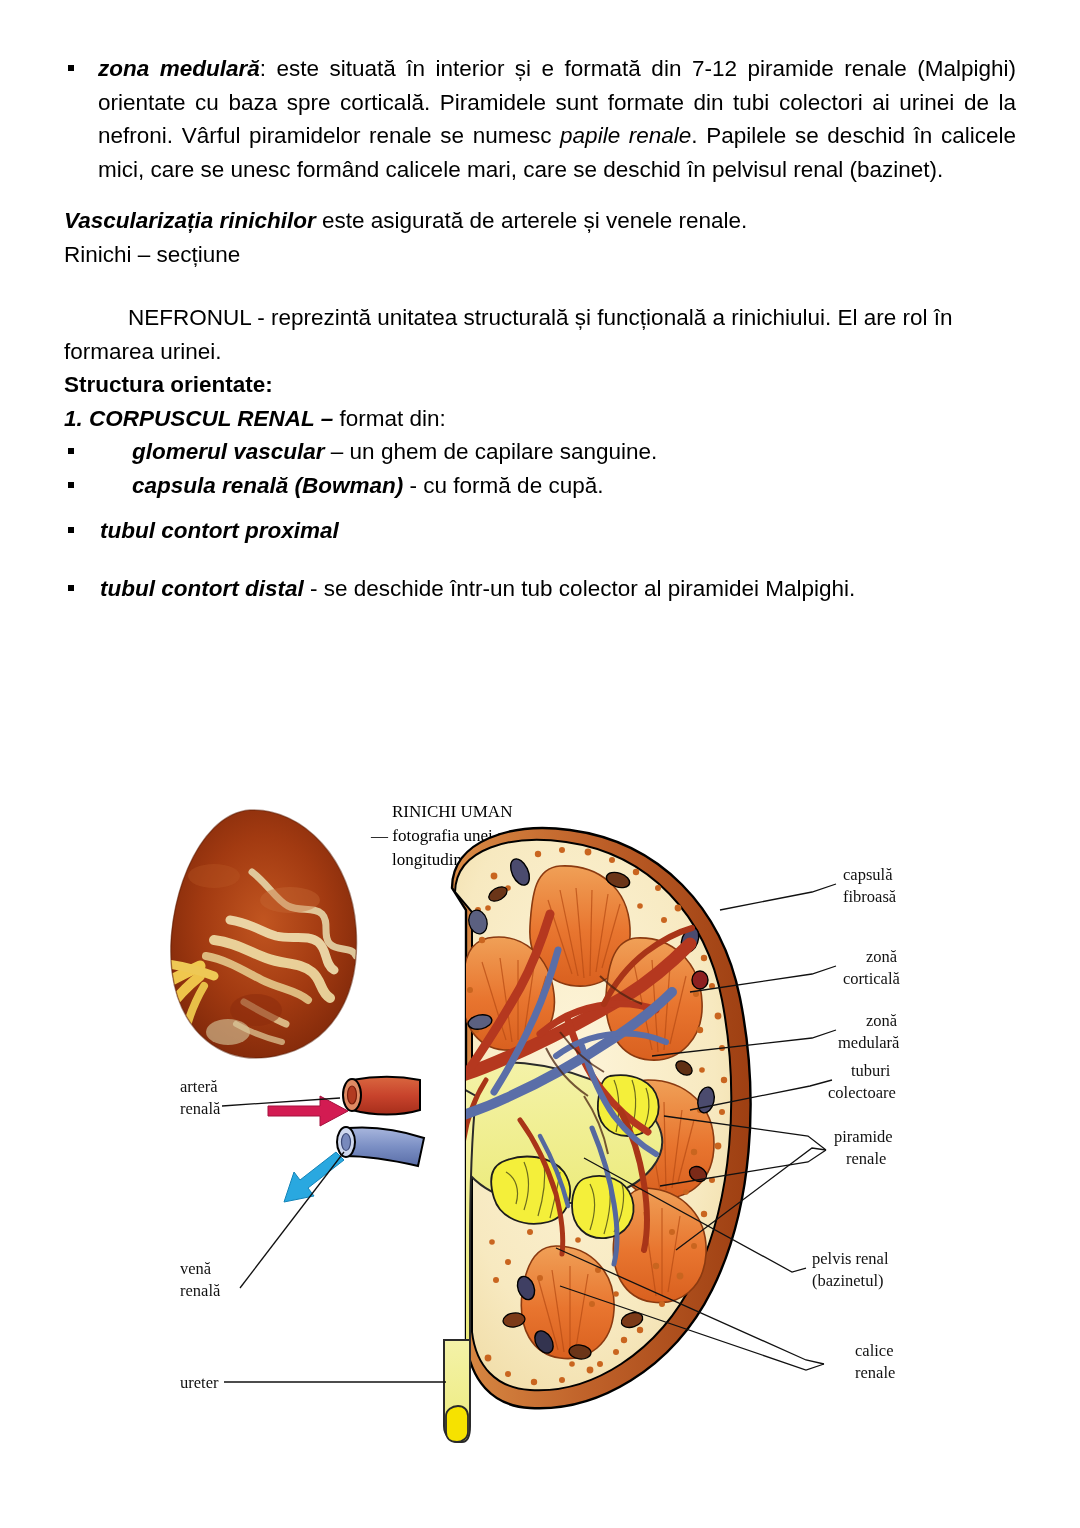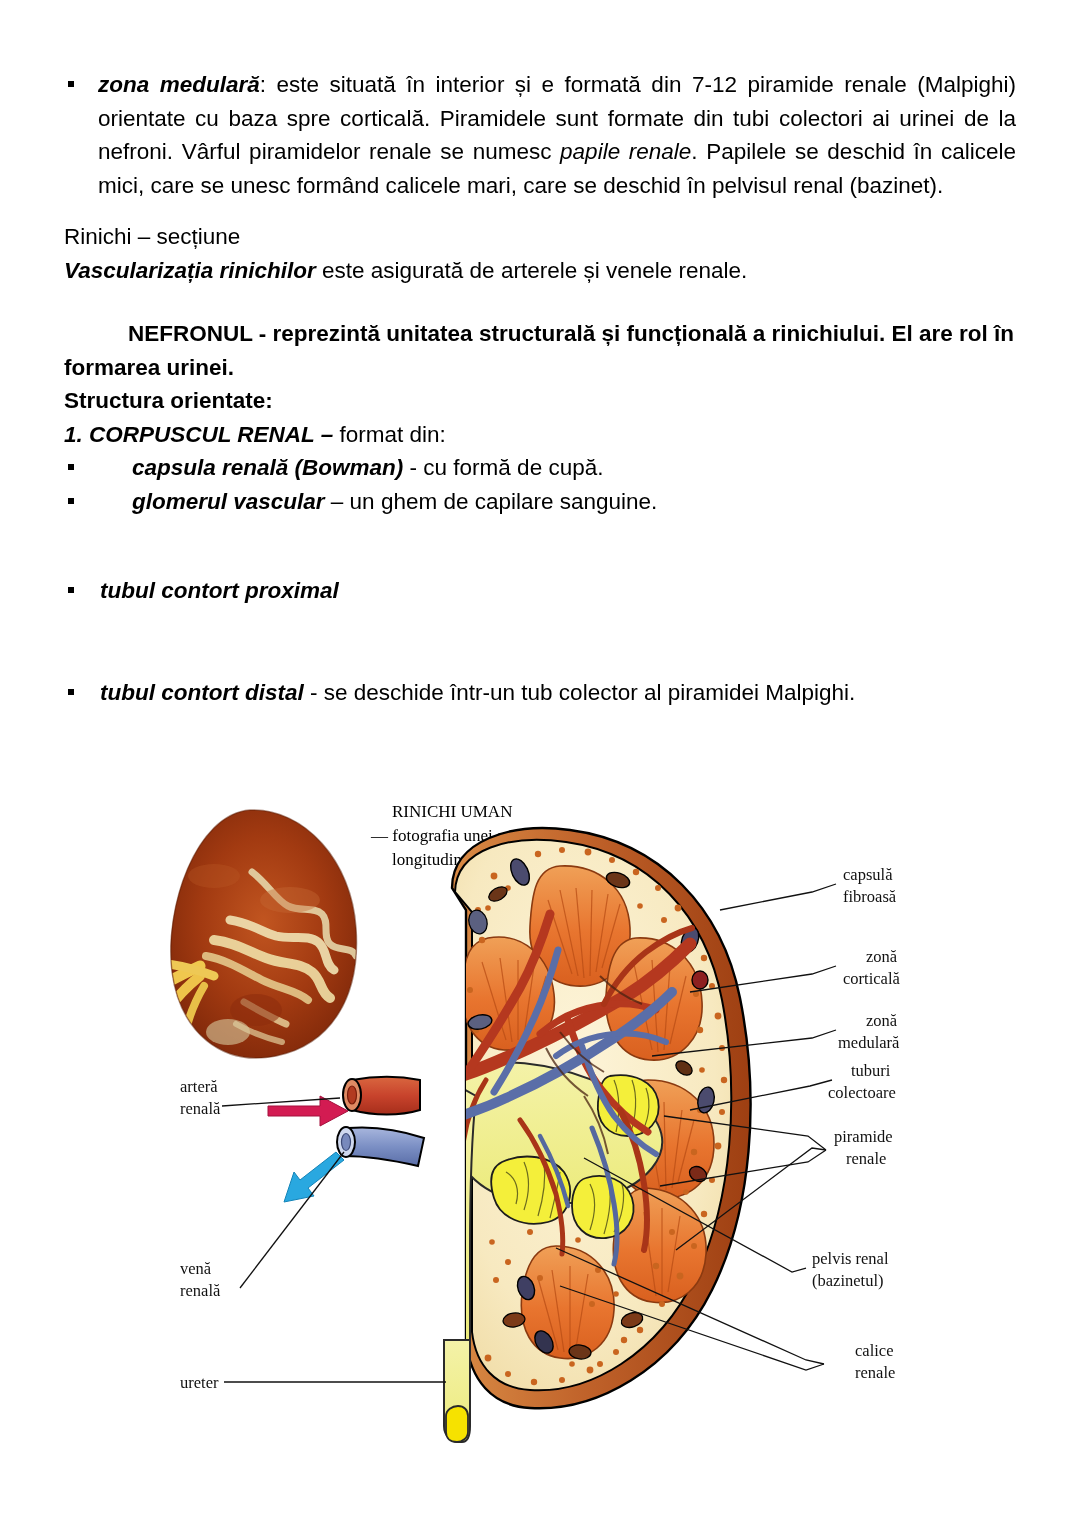--- a/index.html
+++ b/index.html
@@ -13,21 +13,21 @@
     position: relative;
     font-family: "Liberation Sans", sans-serif;
     color: #000000;
     overflow: hidden;
   }
 
   
   .doc {
     position: absolute;
     left: 64px;
-    top: 68px;
+    top: 52px;
     width: 952px;
   }
 
   .para {
     font-size: 22.5px;
     line-height: 33.5px;
     margin: 0;
   }
 
   .bullet-para {
@@ -47,38 +47,38 @@
 
   .b { font-weight: bold; }
   .i { font-style: italic; }
   .bi { font-weight: bold; font-style: italic; }
 
   .line { font-size: 22.5px; line-height: 33.5px; margin: 0; }
 
   .spacer-sm { height: 18px; }
   .spacer-md { height: 30px; }
 
-  .indent-para { text-indent: 64px; font-size: 22.5px; line-height: 33.5px; margin: 0; font-weight: bold; }
+  .indent-para { text-indent: 64px; font-size: 22.5px; line-height: 33.5px; margin: 0; }
 
   .li {
     position: relative;
     font-size: 22.5px;
     line-height: 33.5px;
     margin: 0;
     padding-left: 68px;
   }
   .li .sq {
     position: absolute;
     left: 4px;
     top: 13px;
     width: 6px;
     height: 6px;
     background: #000;
   }
-  .li.wide { padding-left: 36px; margin-top: 44px; }
+  .li.wide { padding-left: 36px; }
   .li.wide .sq { left: 4px; }
 
   .gap8 { height: 12px; }
 
   
   .figure {
     position: absolute;
     left: 0;
     top: 780px;
     width: 1059px;
@@ -100,42 +100,42 @@
 <body>
 
 <div class="doc">
 
   <p class="para bullet-para">
     <span class="sq"></span><span class="bi">zona medulară</span><span>: este situată în interior și e formată din 7-12 piramide renale (Malpighi) orientate cu baza spre corticală. Piramidele sunt formate din tubi colectori ai urinei de la nefroni. Vârful piramidelor renale se numesc </span><span class="i">papile renale</span><span>. Papilele se deschid în calicele mici, care se unesc formând calicele mari, care se deschid în pelvisul renal (bazinet).</span>
   </p>
 
   <div class="spacer-sm"></div>
 
-  <p class="line">Rinichi – secțiune</p>
-
   <p class="line">
     <span class="bi">Vascularizația rinichilor</span><span> este asigurată de arterele și venele renale.</span>
   </p>
 
+  <p class="line">Rinichi – secțiune</p>
+
   <div class="spacer-md"></div>
 
   <p class="indent-para">NEFRONUL - reprezintă unitatea structurală și funcțională a rinichiului. El are rol în formarea urinei.</p>
 
   <p class="line b">Structura orientate:</p>
 
   <p class="line">
     <span class="bi">1. CORPUSCUL RENAL –</span><span> format din:</span>
   </p>
 
   <p class="li">
+    <span class="sq"></span><span class="bi">glomerul vascular</span><span> – un ghem de capilare sanguine.</span>
+  </p>
+
+  <p class="li">
     <span class="sq"></span><span class="bi">capsula renală (Bowman)</span><span> - cu formă de cupă.</span>
-  </p>
-
-  <p class="li">
-    <span class="sq"></span><span class="bi">glomerul vascular</span><span> – un ghem de capilare sanguine.</span>
   </p>
 
 
   <div class="gap8"></div>
 
   <p class="li wide">
     <span class="sq"></span><span class="bi">tubul contort proximal</span>
   </p>
 
   <div class="gap8"></div>

